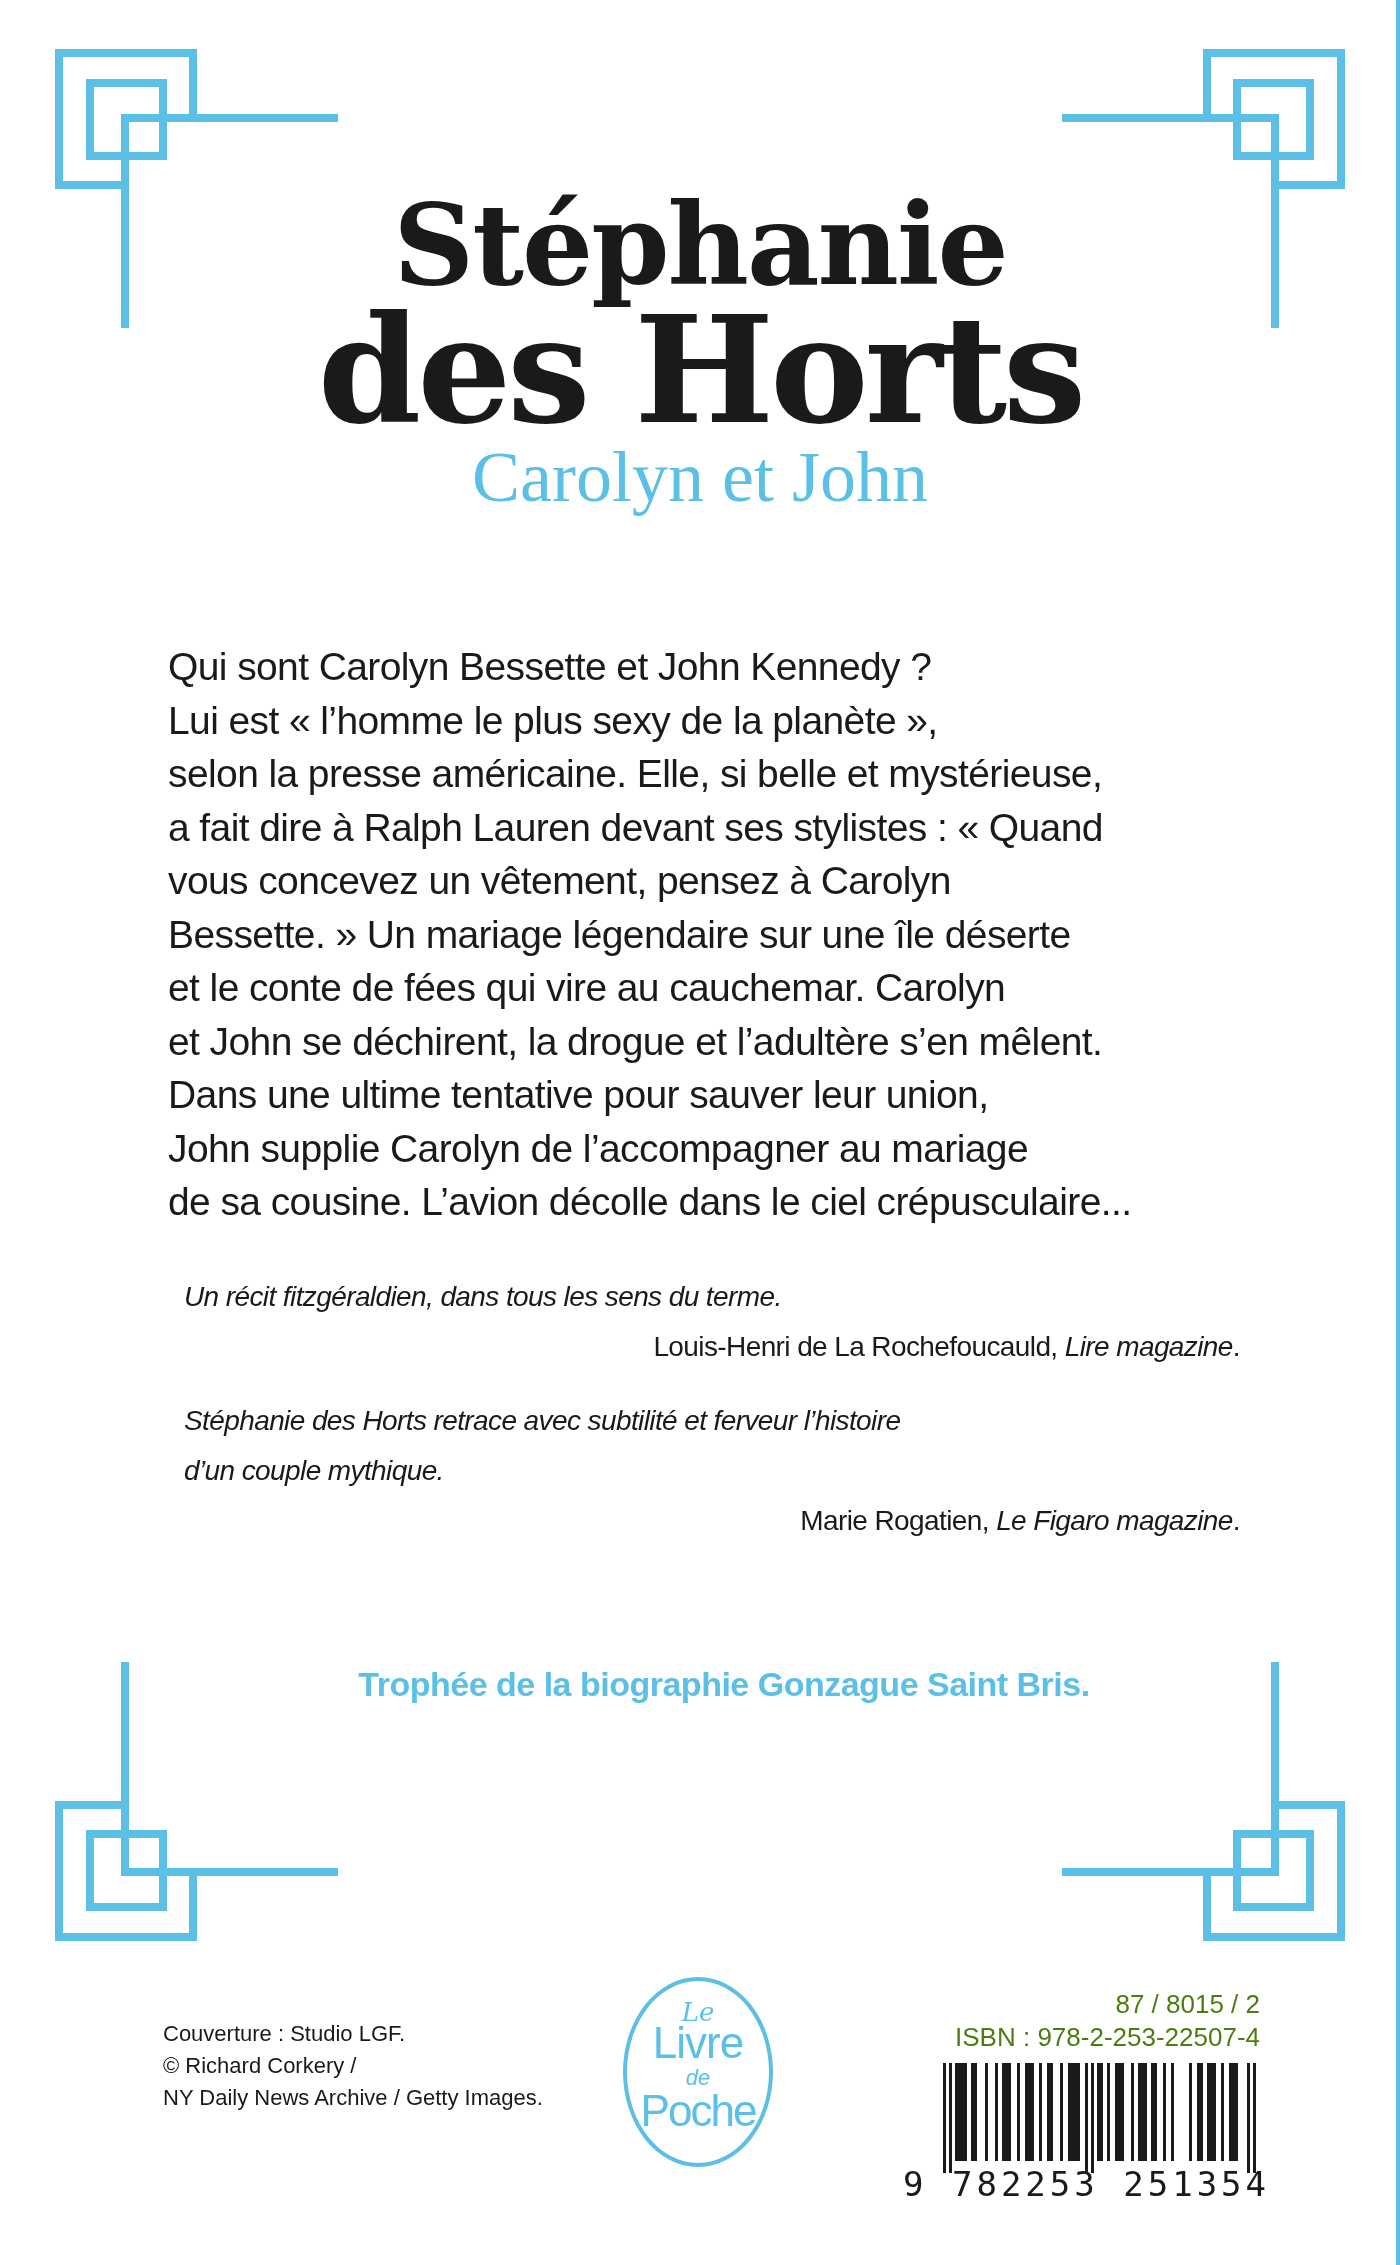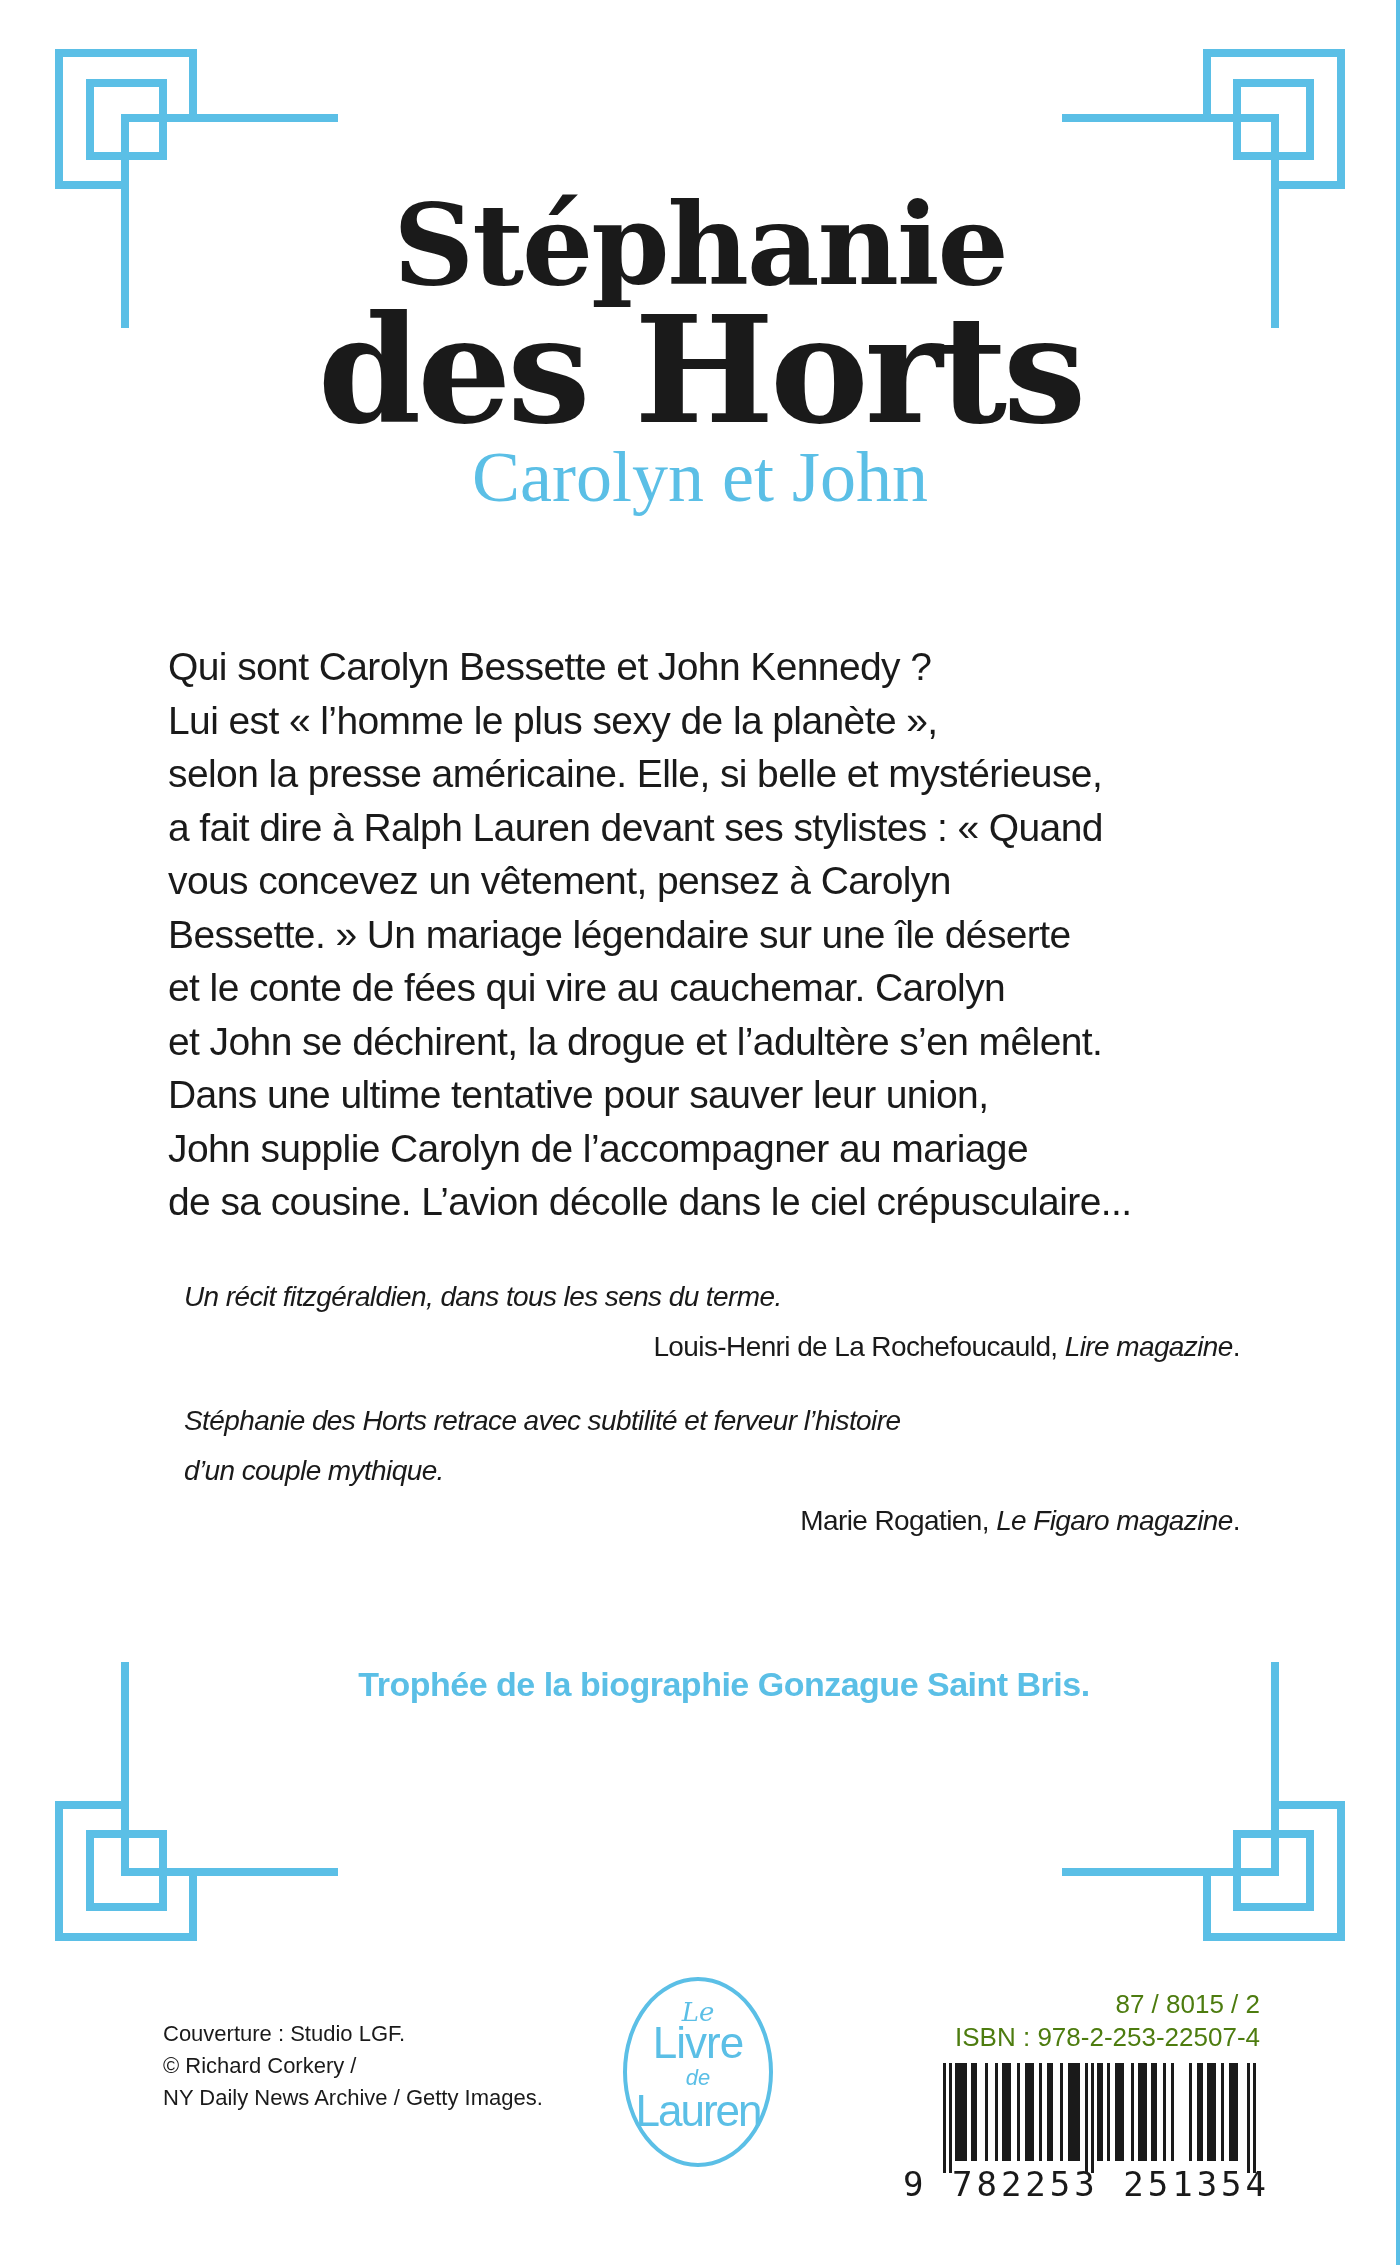--- a/index.html
+++ b/index.html
@@ -130,21 +130,21 @@
 <div class="credits">
   <div>Couverture : Studio LGF.</div>
   <div>© Richard Corkery /</div>
   <div>NY Daily News Archive / Getty Images.</div>
 </div>
 
 <div class="logo">
   <div class="l1">Le</div>
   <div class="l2">Livre</div>
   <div class="l3">de</div>
-  <div class="l4">Lauren</div>
+  <div class="l4">Poche</div>
 </div>
 
 <div class="codes">
   <div>87 / 8015 / 2</div>
   <div>ISBN : 978-2-253-22507-4</div>
 </div>
 
 <div class="barcode">
   <svg width="330" height="110" viewBox="0 0 330 110" xmlns="http://www.w3.org/2000/svg" fill="#1a1a1a">
     <rect x="8" y="0" width="3" height="110"></rect>

